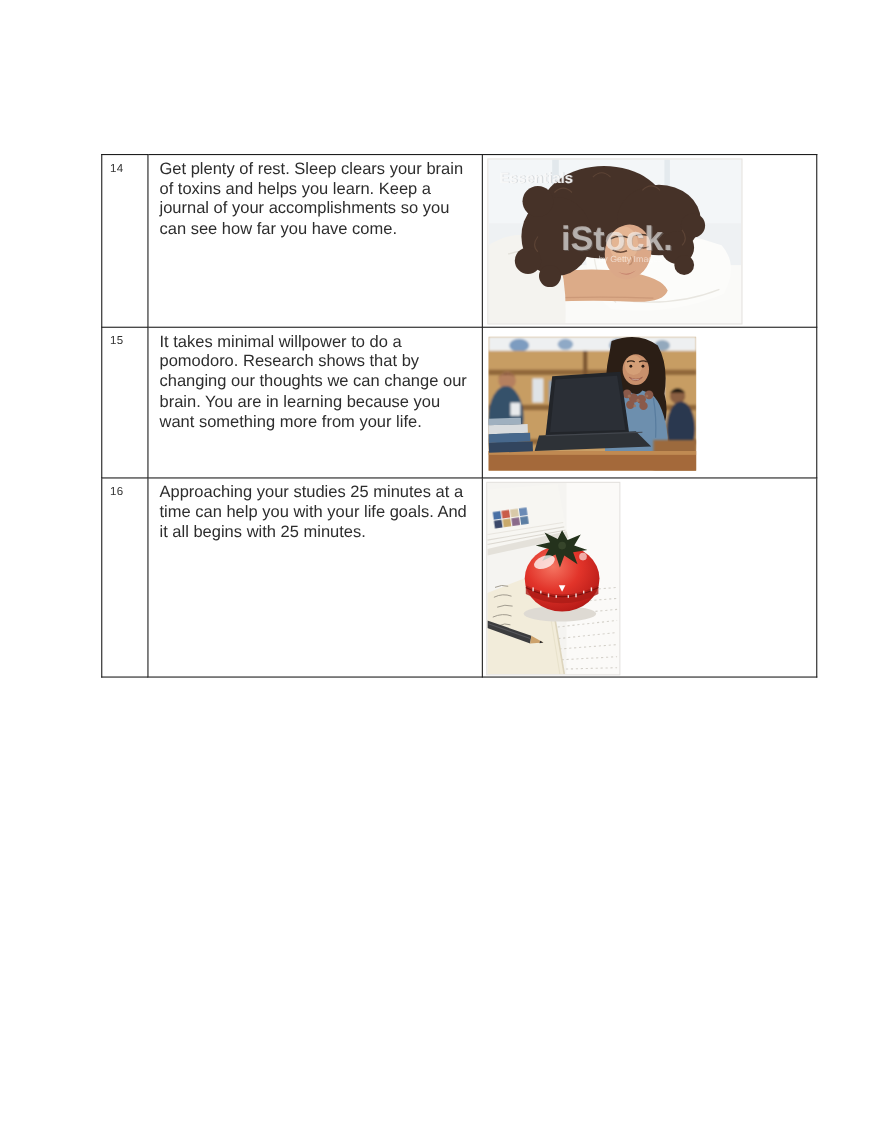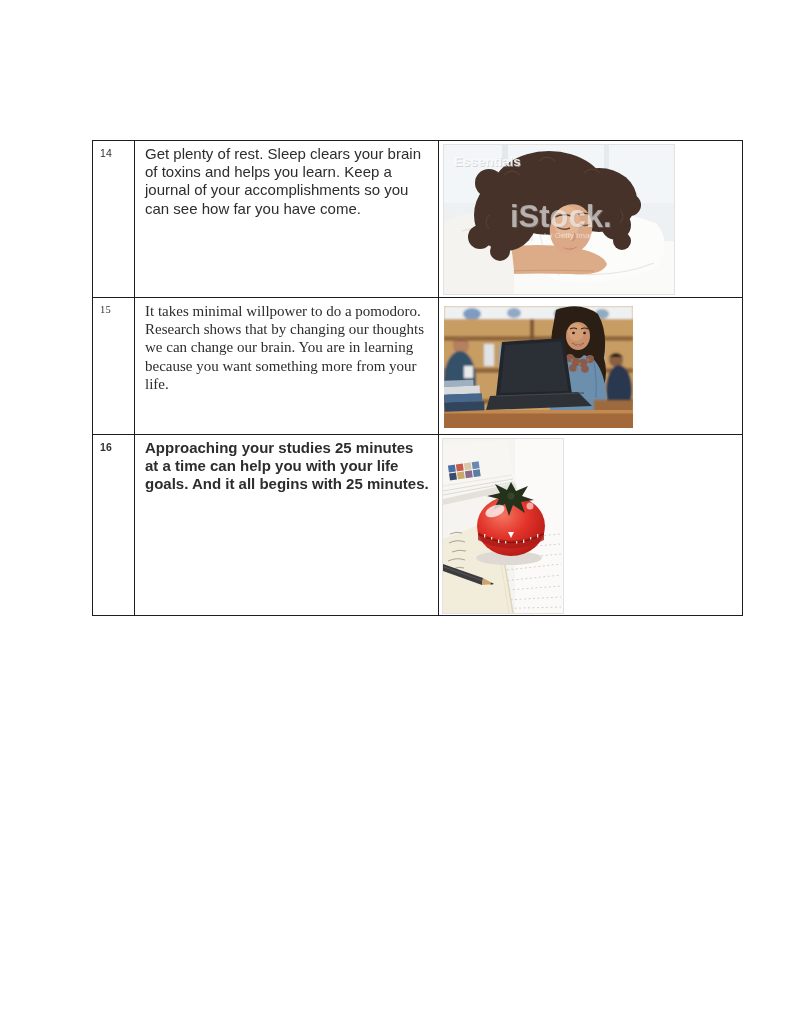--- a/index.html
+++ b/index.html
@@ -22,22 +22,22 @@
   }
   .content-table td {
     border: 1.5px solid #1e1e1e;
     vertical-align: top;
     padding: 0;
   }
   col.c-num  { width: 42px; }
   col.c-text { width: 304px; }
   col.c-img  { width: 304px; }
   tr.r-14 { height: 157px; }
-  tr.r-15 { height: 137px; font-family: Liberation Serif, serif; }
-  tr.r-16 { height: 181px; font-weight: bold; }
+  tr.r-15 { height: 137px; }
+  tr.r-16 { height: 181px; }
   td.cell-num {
     font-size: 10.5px;
     color: #333333;
     padding: 6px 2px 0 7px;
     letter-spacing: 0.2px;
   }
   td.cell-text {
     font-size: 15px;
     line-height: 18.2px;
     color: #2d2d2d;

